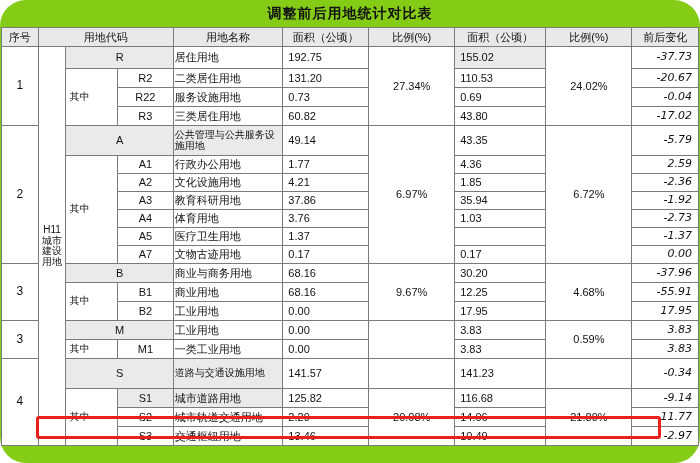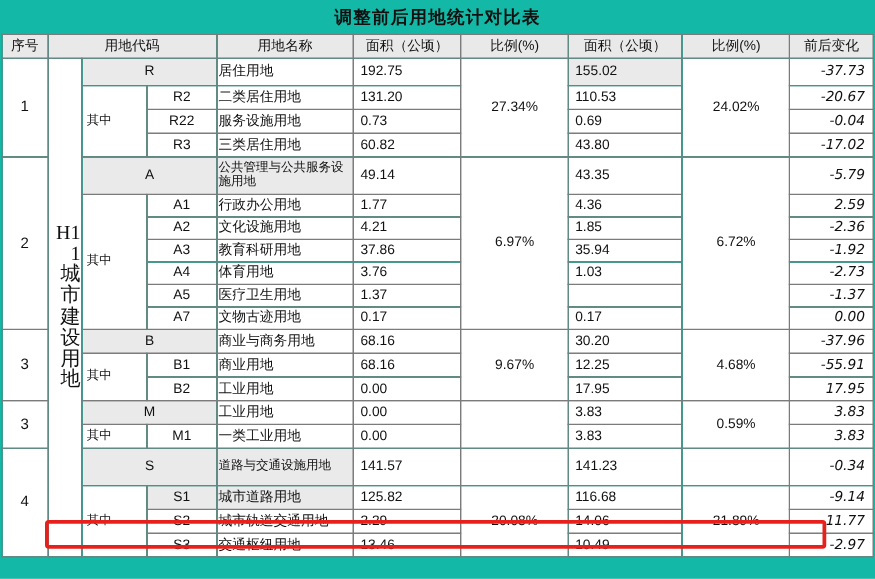--- a/index.html
+++ b/index.html
@@ -2,21 +2,21 @@
 <html><head>
 <meta charset="utf-8">
 <style>
   html,body{margin:0;padding:0;}
   body{
     width:700px;height:463px;overflow:hidden;
     background:#ffffff;
     font-family:"Liberation Sans","DejaVu Sans",sans-serif;
     color:#111;
   }
-  #sheet{position:relative;width:700px;height:463px;background:#14b8a6;}
+  #sheet{position:relative;width:700px;height:463px;background:#84cc16;border-radius:26px;}
   .title{
     text-align:center;
     font-size:14px;
     font-weight:bold;
     letter-spacing:1px;
     padding:5px 0 4px 0;
     color:#111;
   }
   table{
     border-collapse:collapse;
@@ -49,27 +49,26 @@
     background:#e9e9e9;
     font-size:11px;
     height:16px;
     margin-top:32px;
   }
   .ctr{text-align:center;}
   .num{text-align:left;padding-left:5px;}
   .chg{text-align:right;padding-right:6px;font-family:"DejaVu Sans",sans-serif;font-style:italic;}
   .shade{background:#eaeaea;}
   .vert{
-    text-align:right;
-    font-size:16px;
+    text-align:center;
+    font-size:10px;
     line-height:1.05;
     white-space:normal;
     word-break:break-all;
     padding:1px 1px;
-    font-family:Liberation Serif, serif;
   }
   .code-major{text-align:center;background:#eaeaea;}
   .grpno{text-align:center;vertical-align:middle;font-size:12px;}
   .qizhong{font-size:10px;white-space:normal;word-break:break-all;line-height:1.05;}
   .rowh{height:16px;}
   .name{padding-left:1px;}
   .name-wrap{white-space:normal;line-height:1.05;font-size:10px;}
   
   #redbox{
     position:absolute;

